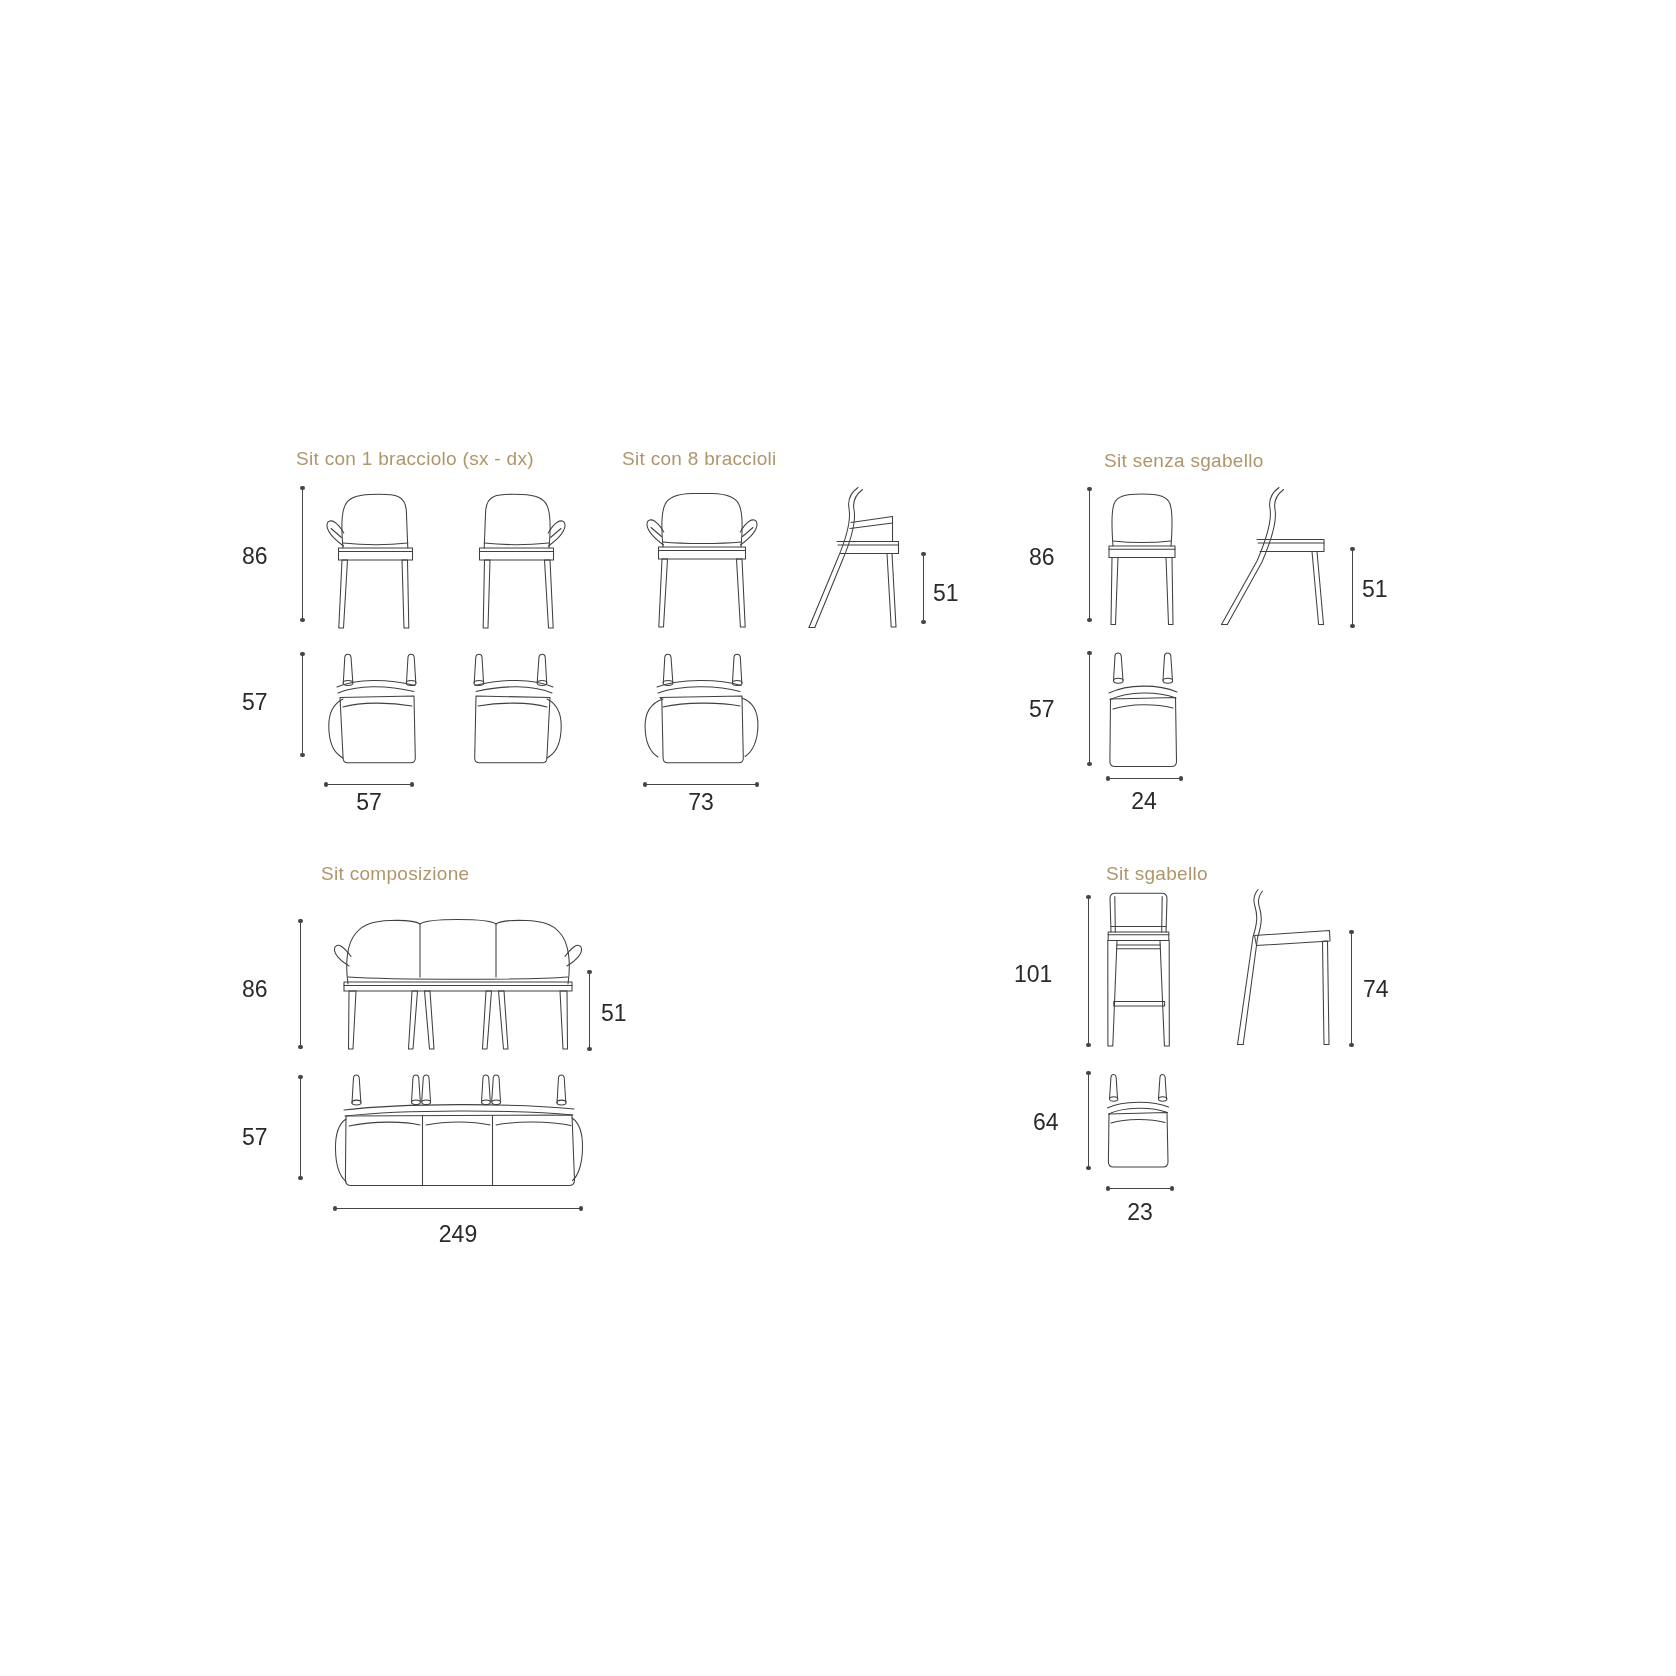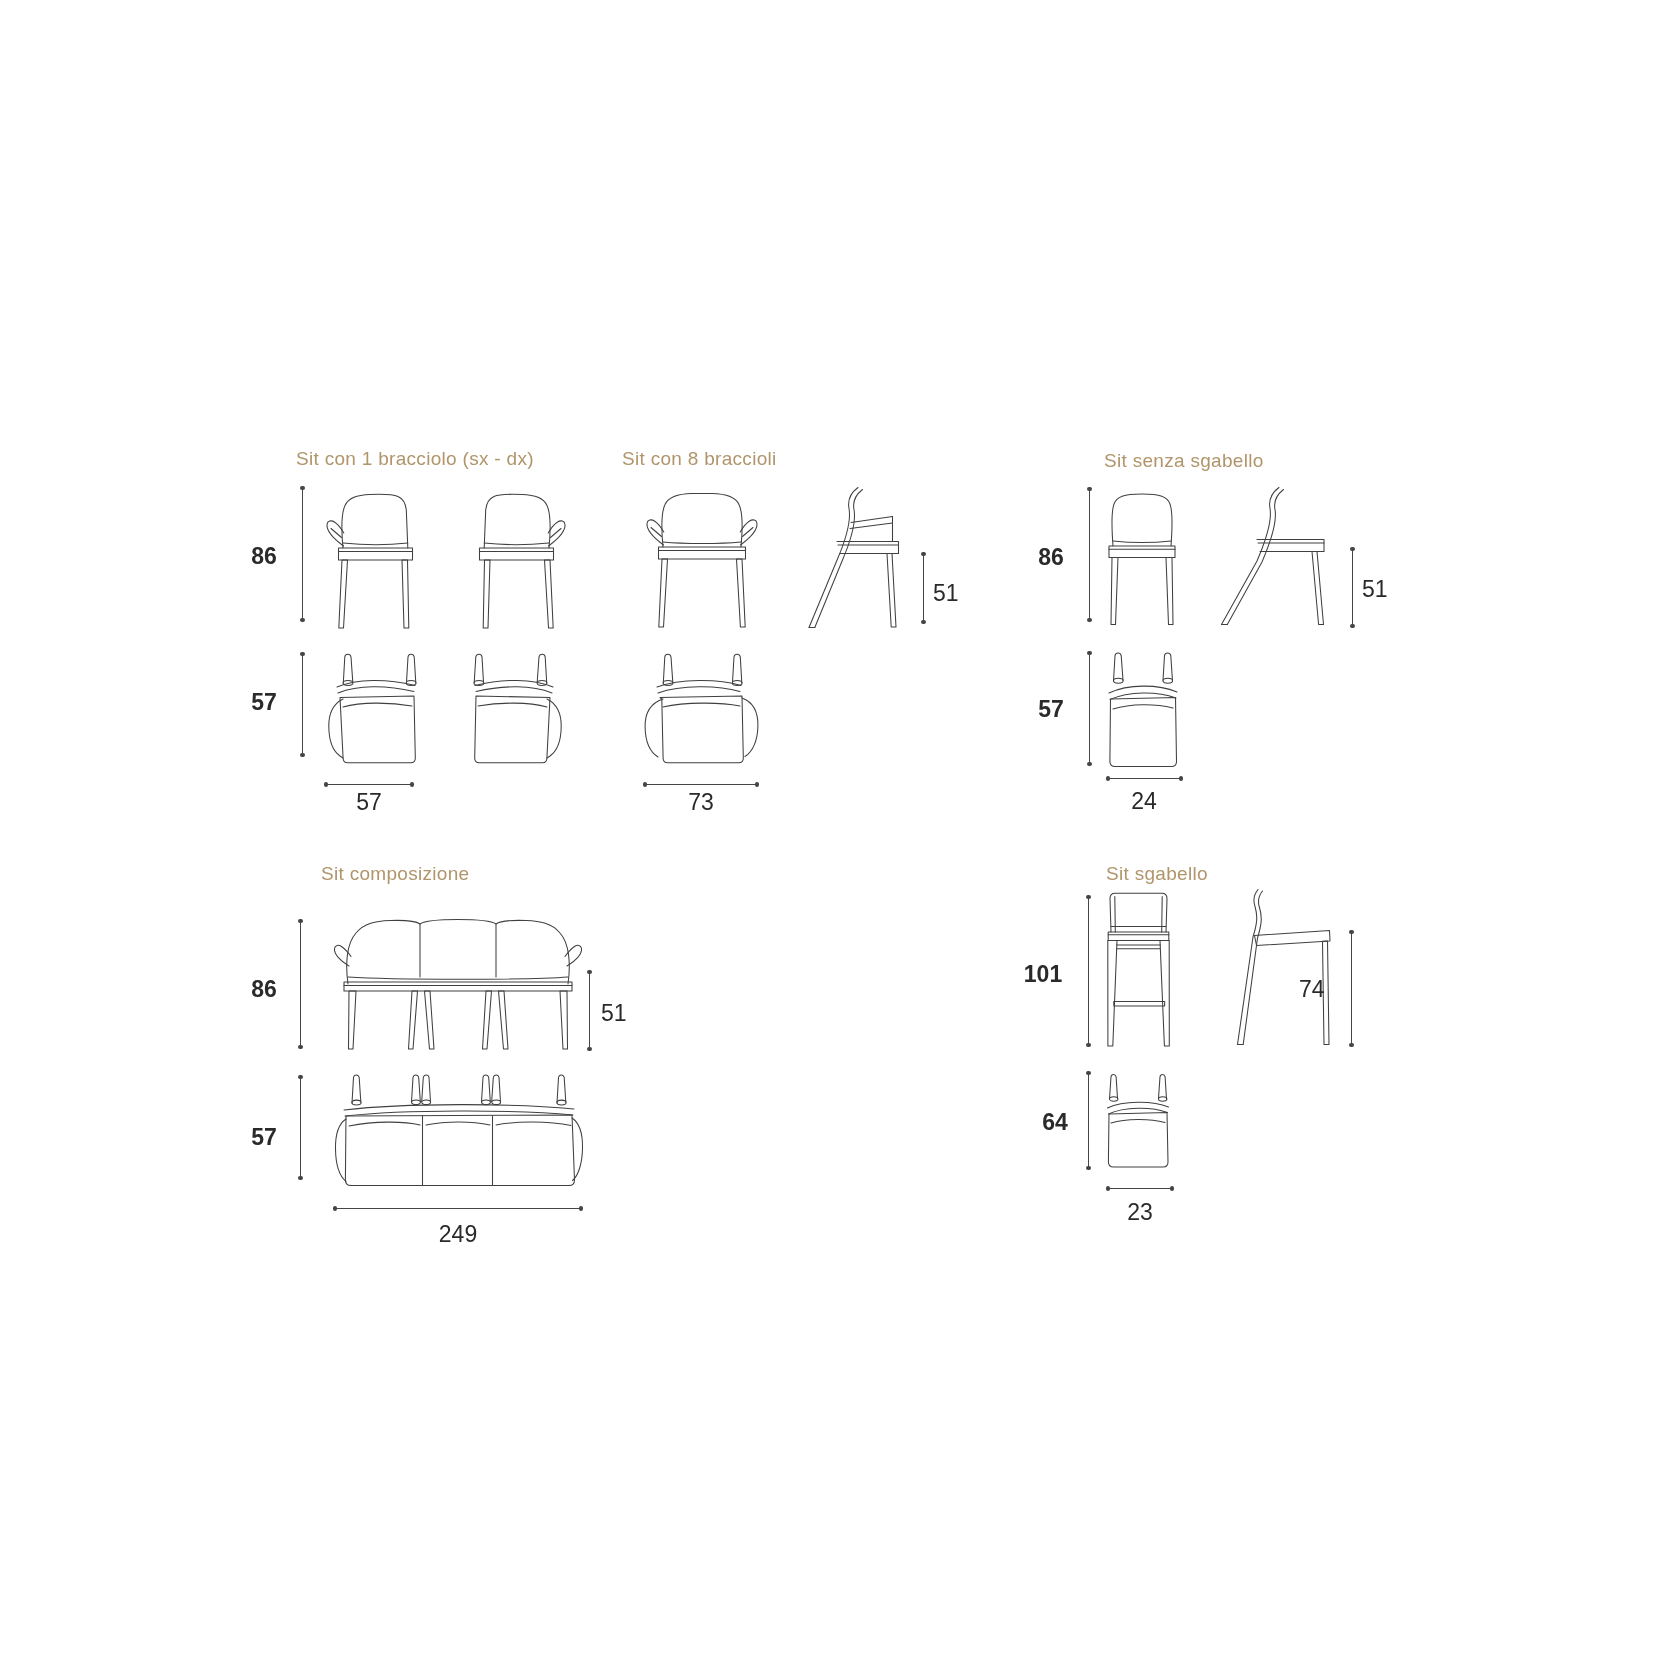--- a/index.html
+++ b/index.html
@@ -7,21 +7,21 @@
     position:relative; width:1496px; height:1676px; background:#ffffff;
     font-family:"Liberation Sans", sans-serif; overflow:hidden;
   }
   .sec-title {
     position:absolute; font-size:19px; line-height:22px; color:#b0956b;
     letter-spacing:.3px; white-space:nowrap;
   }
   .dim-label {
     position:absolute; font-size:23px; line-height:26px; color:#2a2a2a; white-space:nowrap;
   }
-  .dim-label.right  { text-align:center;font-weight:bold; }
+  .dim-label.right  { text-align:left; }
   .dim-label.center { text-align:center; }
   .vdim { position:absolute; width:1.2px; background:#454545; }
   .vdim::before,.vdim::after {
     content:""; position:absolute; width:4.6px; height:4.6px; border-radius:50%;
     background:#454545; left:-1.8px;
   }
   .vdim::before { top:-2.2px; } .vdim::after { bottom:-2.2px; }
   .hdim { position:absolute; height:1.2px; background:#454545; }
   .hdim::before,.hdim::after {
     content:""; position:absolute; width:4.6px; height:4.6px; border-radius:50%;
@@ -294,21 +294,21 @@
   <div class="dim-label right" style="left:1014px;top:961px;width:58px">101</div>
 
   <svg class="draw" style="left:1105px;top:890px" width="67" height="157" viewBox="0 0 67 157">
       <use href="#stool-front"></use>
     </svg>
   <svg class="draw" style="left:1233px;top:889px" width="100" height="158" viewBox="0 0 100 158">
       <use href="#stool-side"></use>
     </svg>
 
   <div class="vdim" style="left:1351px;top:932px;height:113px"></div>
-  <div class="dim-label" style="left:1299px;top:976px">74</div>
+  <div class="dim-label" style="left:1363px;top:976px">74</div>
 
   <div class="vdim" style="left:1088px;top:1073px;height:95px"></div>
   <div class="dim-label right" style="left:1033px;top:1109px;width:44px">64</div>
 
   <svg class="draw" style="left:1106px;top:1073px" width="65" height="97" viewBox="0 0 65 97">
       <use href="#stool-top"></use>
     </svg>
 
   <div class="hdim" style="left:1108px;top:1188px;width:64px"></div>
   <div class="dim-label center" style="left:1108px;top:1199px;width:64px">23</div>

